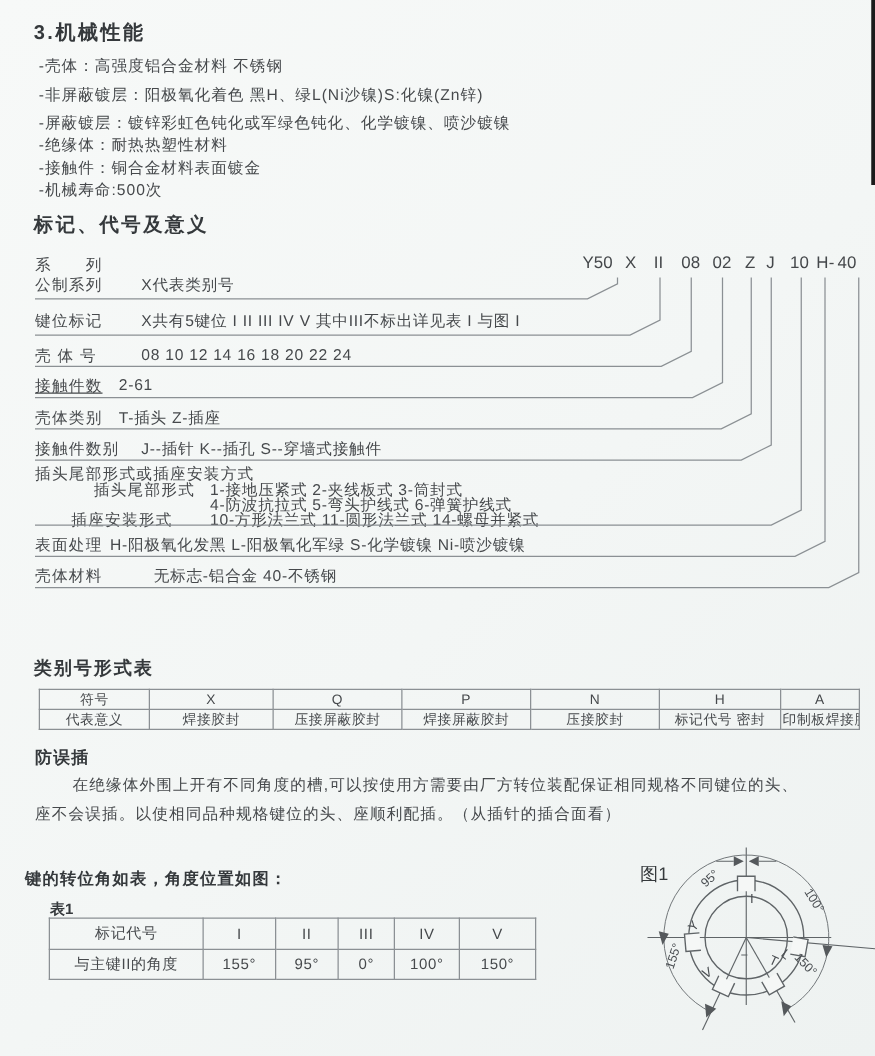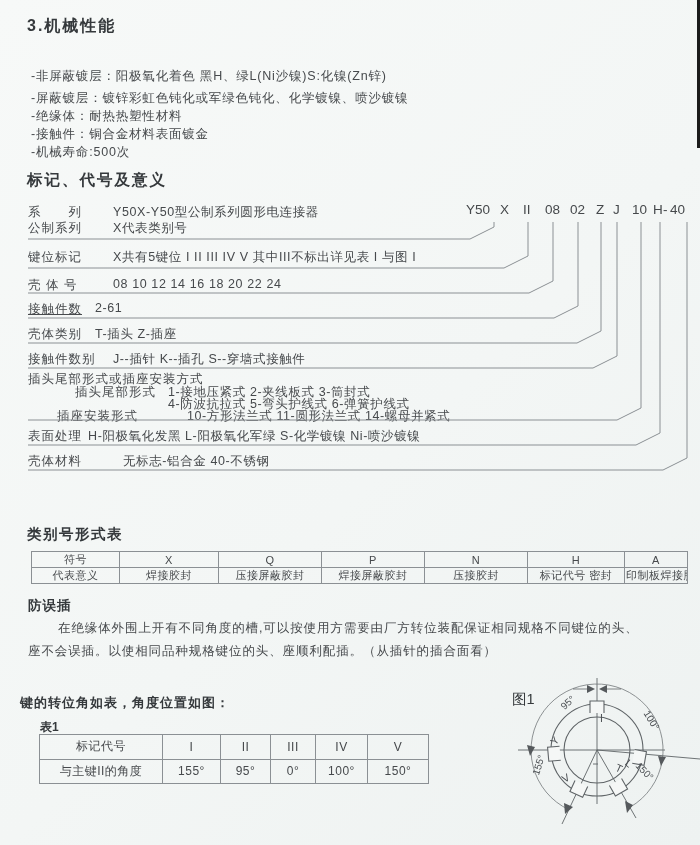--- a/index.html
+++ b/index.html
@@ -26,20 +26,21 @@
   .lines{pointer-events:none;}
 </style>
 </head>
 <body>
 
 <div class="page">
 
   <div class="abs" style="left:697px;top:0;width:2.5px;height:148px;background:#1b1b1b;"></div>
 
   <div class="abs h-main" style="left:27px;top:16px;">3.机械性能</div>
+  <div class="abs body-txt" style="left:31px;top:45px;">-壳体：高强度铝合金材料 不锈钢</div>
   <div class="abs body-txt" style="left:31px;top:68px;">-非屏蔽镀层：阳极氧化着色  黑H、绿L(Ni沙镍)S:化镍(Zn锌)</div>
   <div class="abs body-txt" style="left:31px;top:90px;">-屏蔽镀层：镀锌彩虹色钝化或军绿色钝化、化学镀镍、喷沙镀镍</div>
   <div class="abs body-txt" style="left:31px;top:108px;">-绝缘体：耐热热塑性材料</div>
   <div class="abs body-txt" style="left:31px;top:126px;">-接触件：铜合金材料表面镀金</div>
   <div class="abs body-txt" style="left:31px;top:144px;">-机械寿命:500次</div>
 
   <div class="abs h-sec" style="left:27px;top:170px;">标记、代号及意义</div>
 
   <div class="abs code-seg" style="left:466px;top:202px;">Y50</div>
   <div class="abs code-seg" style="left:500px;top:202px;">X</div>
@@ -47,21 +48,20 @@
   <div class="abs code-seg" style="left:545px;top:202px;">08</div>
   <div class="abs code-seg" style="left:570px;top:202px;">02</div>
   <div class="abs code-seg" style="left:596px;top:202px;">Z</div>
   <div class="abs code-seg" style="left:613px;top:202px;">J</div>
   <div class="abs code-seg" style="left:632px;top:202px;">10</div>
   <div class="abs code-seg" style="left:653px;top:202px;">H</div>
   <div class="abs code-seg" style="left:663px;top:202px;">-</div>
   <div class="abs code-seg" style="left:670px;top:202px;">40</div>
 
   <div class="abs row-lbl" style="left:28px;top:204px;">系　　列</div>
-  <div class="abs row-desc" style="left:113px;top:204px;">Y50X-Y50型公制系列圆形电连接器</div>
   <div class="abs row-lbl" style="left:28px;top:220px;">公制系列</div>
   <div class="abs row-desc" style="left:113px;top:220px;">X代表类别号</div>
 
   <div class="abs row-lbl" style="left:28px;top:249px;">键位标记</div>
   <div class="abs row-desc" style="left:113px;top:249px;">X共有5键位 I  II  III  IV  V 其中III不标出详见表 I 与图 I</div>
 
   <div class="abs row-lbl" style="left:28px;top:277px;">壳 体 号</div>
   <div class="abs row-desc" style="left:113px;top:277px;">08 10 12 14 16 18 20 22 24</div>
 
   <div class="abs row-lbl" style="left:28px;top:301px;text-decoration:underline;">接触件数</div>
@@ -71,21 +71,21 @@
   <div class="abs row-desc" style="left:95px;top:326px;">T-插头 Z-插座</div>
 
   <div class="abs row-lbl" style="left:28px;top:351px;">接触件数别</div>
   <div class="abs row-desc" style="left:113px;top:351px;">J--插针  K--插孔   S--穿墙式接触件</div>
 
   <div class="abs row-lbl" style="left:28px;top:371px;">插头尾部形式或插座安装方式</div>
   <div class="abs row-lbl" style="left:75px;top:384px;">插头尾部形式</div>
   <div class="abs row-desc" style="left:168px;top:384px;">1-接地压紧式   2-夹线板式    3-筒封式</div>
   <div class="abs row-desc" style="left:168px;top:396px;">4-防波抗拉式  5-弯头护线式  6-弹簧护线式</div>
   <div class="abs row-lbl" style="left:57px;top:408px;">插座安装形式</div>
-  <div class="abs row-desc" style="left:168px;top:408px;margin-left:19px;">10-方形法兰式 11-圆形法兰式 14-螺母并紧式</div>
+  <div class="abs row-desc" style="left:168px;top:408px;">10-方形法兰式 11-圆形法兰式 14-螺母并紧式</div>
 
   <div class="abs row-lbl" style="left:28px;top:428px;">表面处理</div>
   <div class="abs row-desc" style="left:88px;top:428px;">H-阳极氧化发黑   L-阳极氧化军绿   S-化学镀镍   Ni-喷沙镀镍</div>
 
   <div class="abs row-lbl" style="left:28px;top:453px;">壳体材料</div>
   <div class="abs row-desc" style="left:123px;top:453px;">无标志-铝合金   40-不锈钢</div>
 
   <svg class="abs lines" style="left:0;top:0;" width="700" height="520" viewBox="0 0 700 520" fill="none" stroke="#8b9094" stroke-width="1">
     <polyline points="28,239 470,239 494,227 494,222"></polyline>
     <polyline points="28,268 504,268 528,256 528,222"></polyline>

